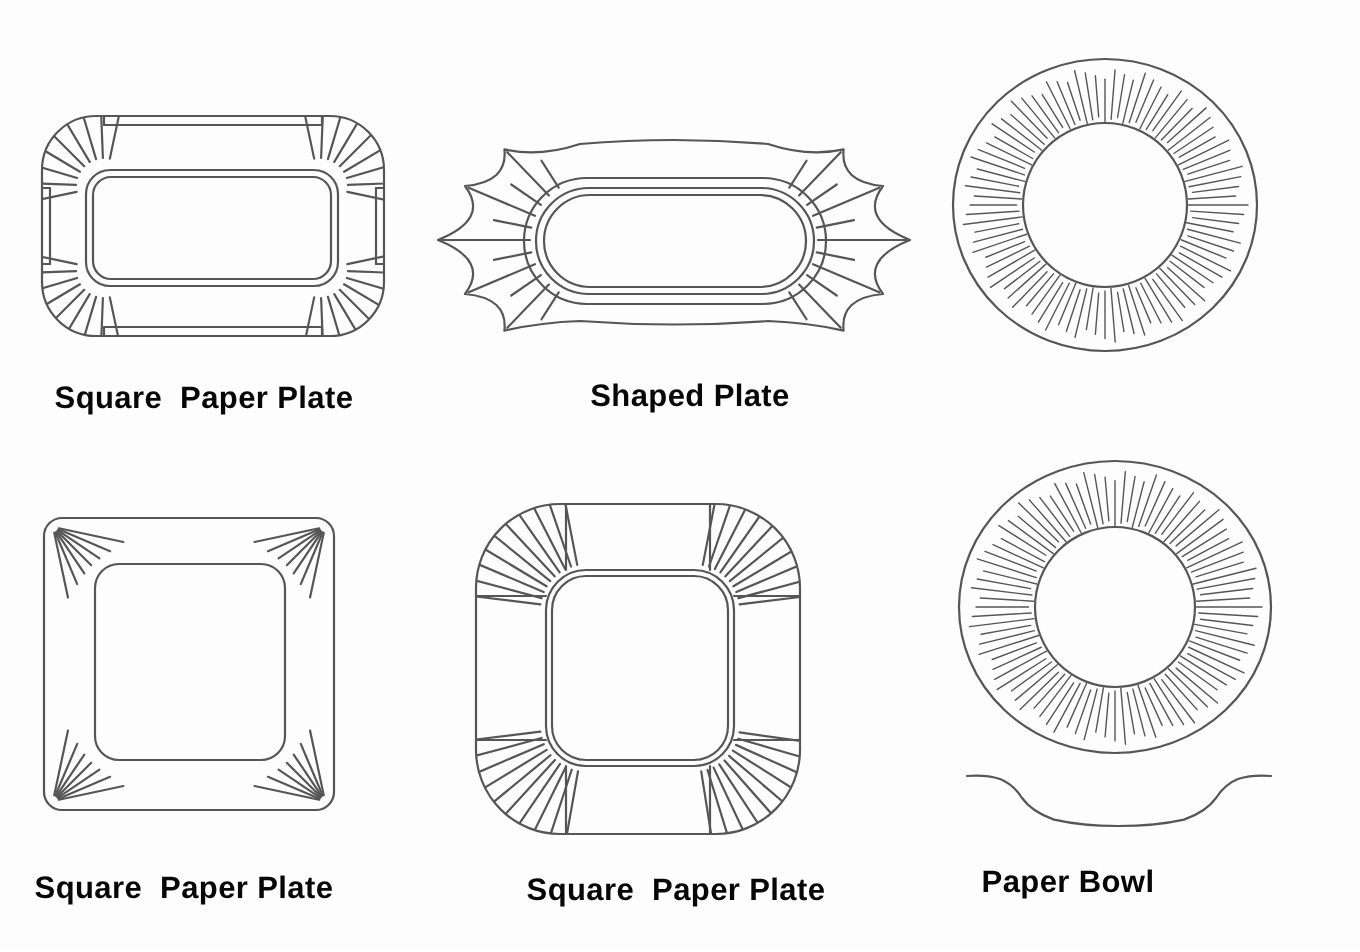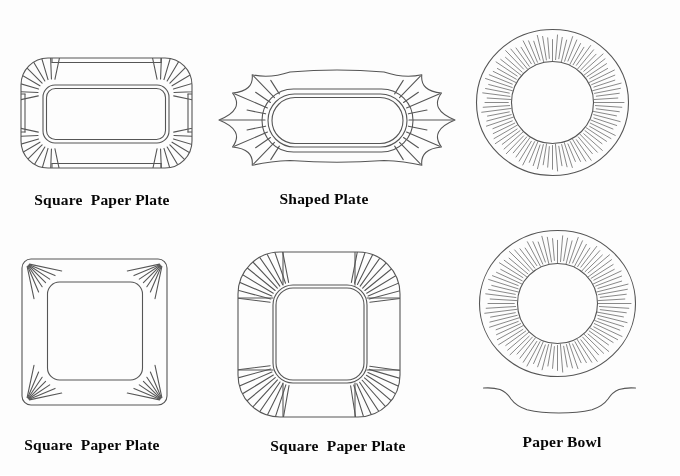--- a/index.html
+++ b/index.html
@@ -1,21 +1,21 @@
 <!DOCTYPE html>
 <html><head>
 <meta charset="utf-8">
 <style>
   html,body{margin:0;padding:0;background:#ffffff;}
   .canvas{
     position:relative;
     width:680px;height:475px;
     background:#fdfdfd;
     overflow:hidden;
-    font-family:Liberation Serif, serif;
+    font-family:Liberation Sans, sans-serif;
   }
   .drawings{position:absolute;left:0;top:0;}
   .plate-label{
     position:absolute;
     transform:translateX(-50%);
     font-weight:bold;
     font-size:15.5px;
     line-height:1.1;
     letter-spacing:.2px;
     color:#070707;
@@ -391,18 +391,18 @@
           <line x1="596.6473133234715" y1="292.0053116808697" x2="628.0227335606655" y2="284.1200508495809"></line>
           <line x1="598.5401683707887" y1="294.57225783877493" x2="627.3660009169379" y2="289.27583937407996"></line>
           <line x1="600.2602862892563" y1="297.3519989865941" x2="626.2925902107248" y2="294.2431495900062"></line>
           <line x1="598.1960462760983" y1="300.5893613254713" x2="624.8280177361921" y2="298.9932842921254"></line>
         </g>
         <path d="M483.5,388 Q493,387.3 500,389.5 Q506.5,392 511,399 Q516,406 527,409.8 Q541,413 559,413 Q578,413 592,409.8 Q603,406 608,399 Q612.5,392 619,389.5 Q626,387.3 635.5,388"></path>
       </g>
   </svg>
 
   <div class="plate-label" style="left:102px;top:191px;">Square  Paper Plate</div>
-  <div class="plate-label" style="left:324px;top:189.5px;">Shaped Plate</div>
+  <div class="plate-label" style="left:345px;top:189.5px;">Shaped Plate</div>
   <div class="plate-label" style="left:92px;top:436px;">Square  Paper Plate</div>
   <div class="plate-label" style="left:338px;top:436.5px;">Square  Paper Plate</div>
-  <div class="plate-label" style="left:562px;top:432.5px;">Paper Bowl</div>
+  <div class="plate-label" style="left:534px;top:432.5px;">Paper Bowl</div>
 
 </div>
 
 </body></html>

